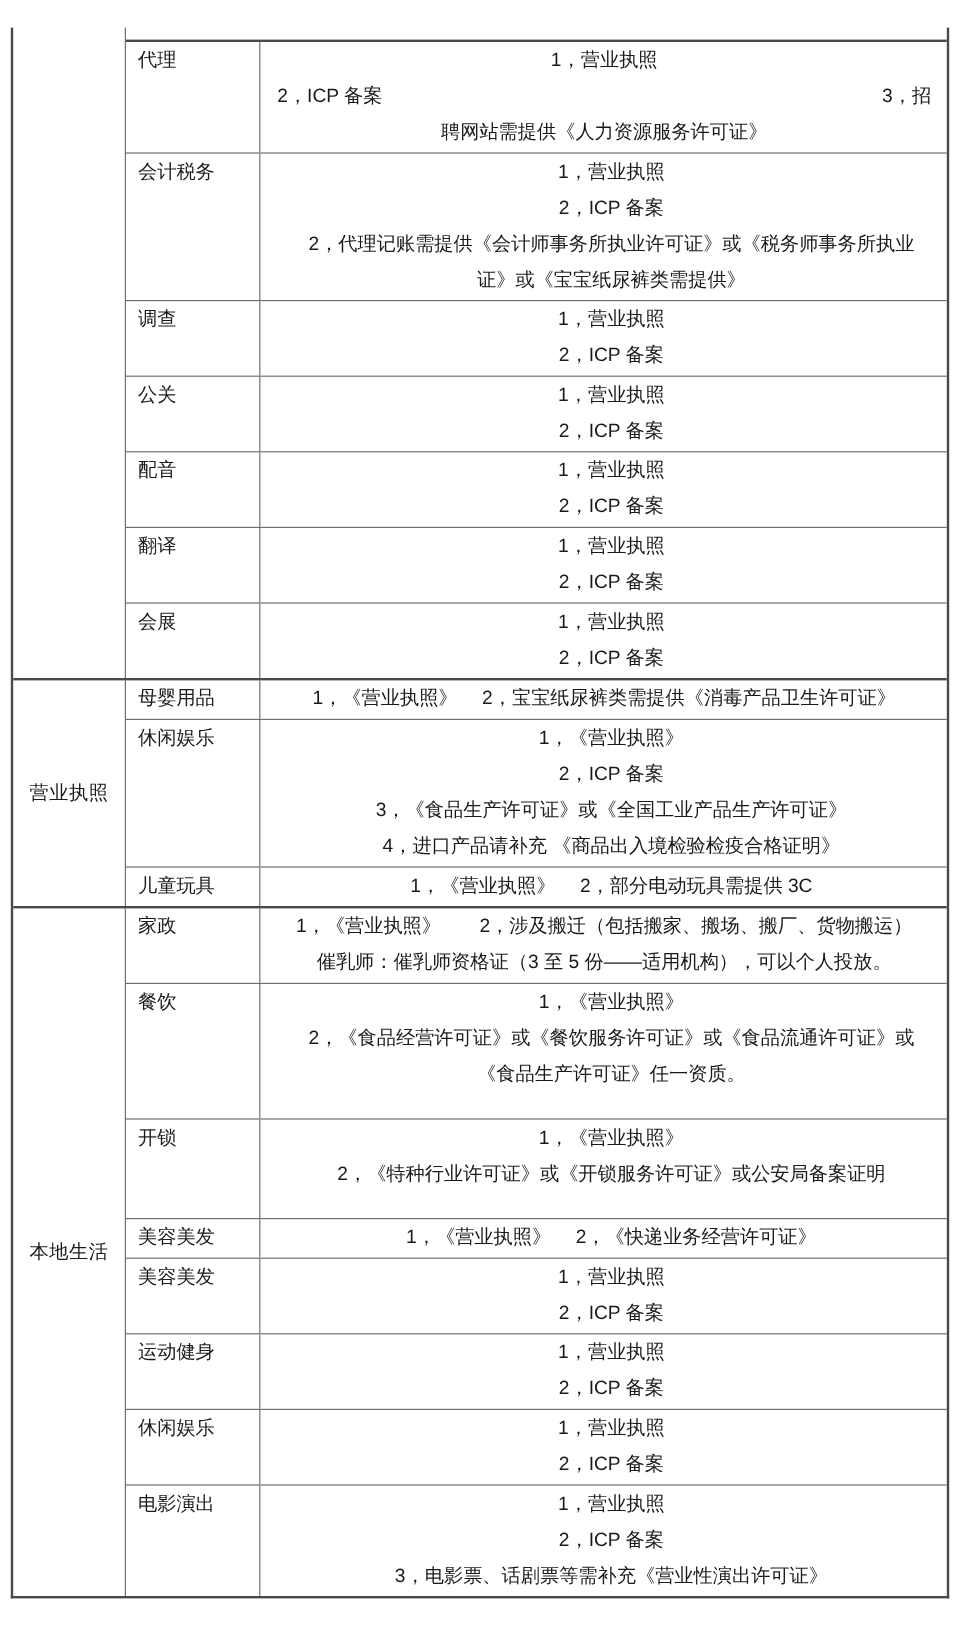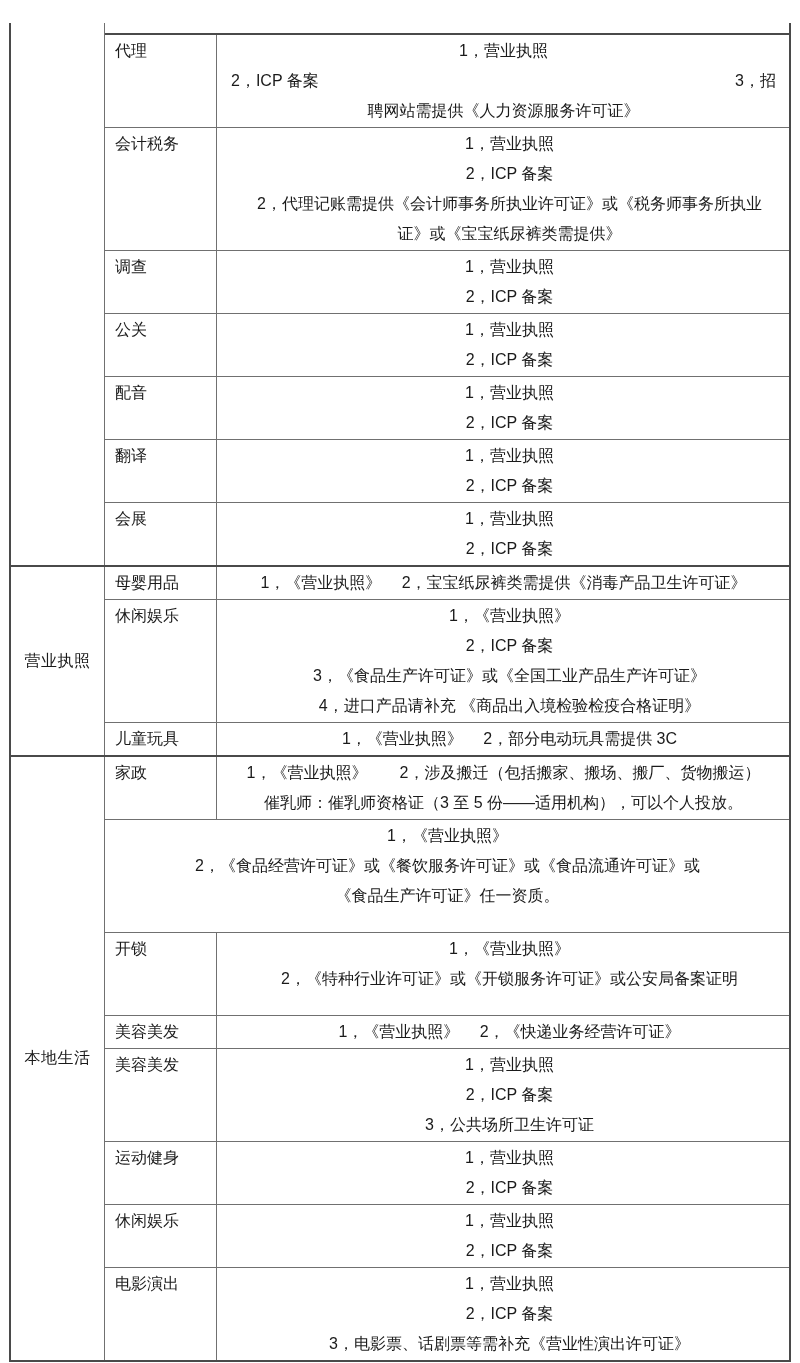--- a/index.html
+++ b/index.html
@@ -163,20 +163,21 @@
       <div class="group-cell">本地生活</div>
       <div class="rows">
         <div class="row">
           <div class="category-cell">家政</div>
           <div class="requirements-cell">
             <div class="req-line">1，《营业执照》　　2，涉及搬迁（包括搬家、搬场、搬厂、货物搬运）</div>
             <div class="req-line">催乳师：催乳师资格证（3 至 5 份——适用机构），可以个人投放。</div>
           </div>
         </div>
         <div class="row">
+          <div class="category-cell">餐饮</div>
           <div class="requirements-cell">
             <div class="req-line">1，《营业执照》</div>
             <div class="req-line">2，《食品经营许可证》或《餐饮服务许可证》或《食品流通许可证》或</div>
             <div class="req-line">《食品生产许可证》任一资质。</div>
             <div class="req-line blank"></div>
           </div>
         </div>
         <div class="row">
           <div class="category-cell">开锁</div>
           <div class="requirements-cell">
@@ -189,21 +190,20 @@
           <div class="category-cell">美容美发</div>
           <div class="requirements-cell">
             <div class="req-line">1，《营业执照》　 2，《快递业务经营许可证》</div>
           </div>
         </div>
         <div class="row">
           <div class="category-cell">美容美发</div>
           <div class="requirements-cell">
             <div class="req-line">1，营业执照</div>
             <div class="req-line">2，ICP 备案</div>
-            <div class="req-line">3，公共场所卫生许可证</div>
           </div>
         </div>
         <div class="row">
           <div class="category-cell">运动健身</div>
           <div class="requirements-cell">
             <div class="req-line">1，营业执照</div>
             <div class="req-line">2，ICP 备案</div>
           </div>
         </div>
         <div class="row">

